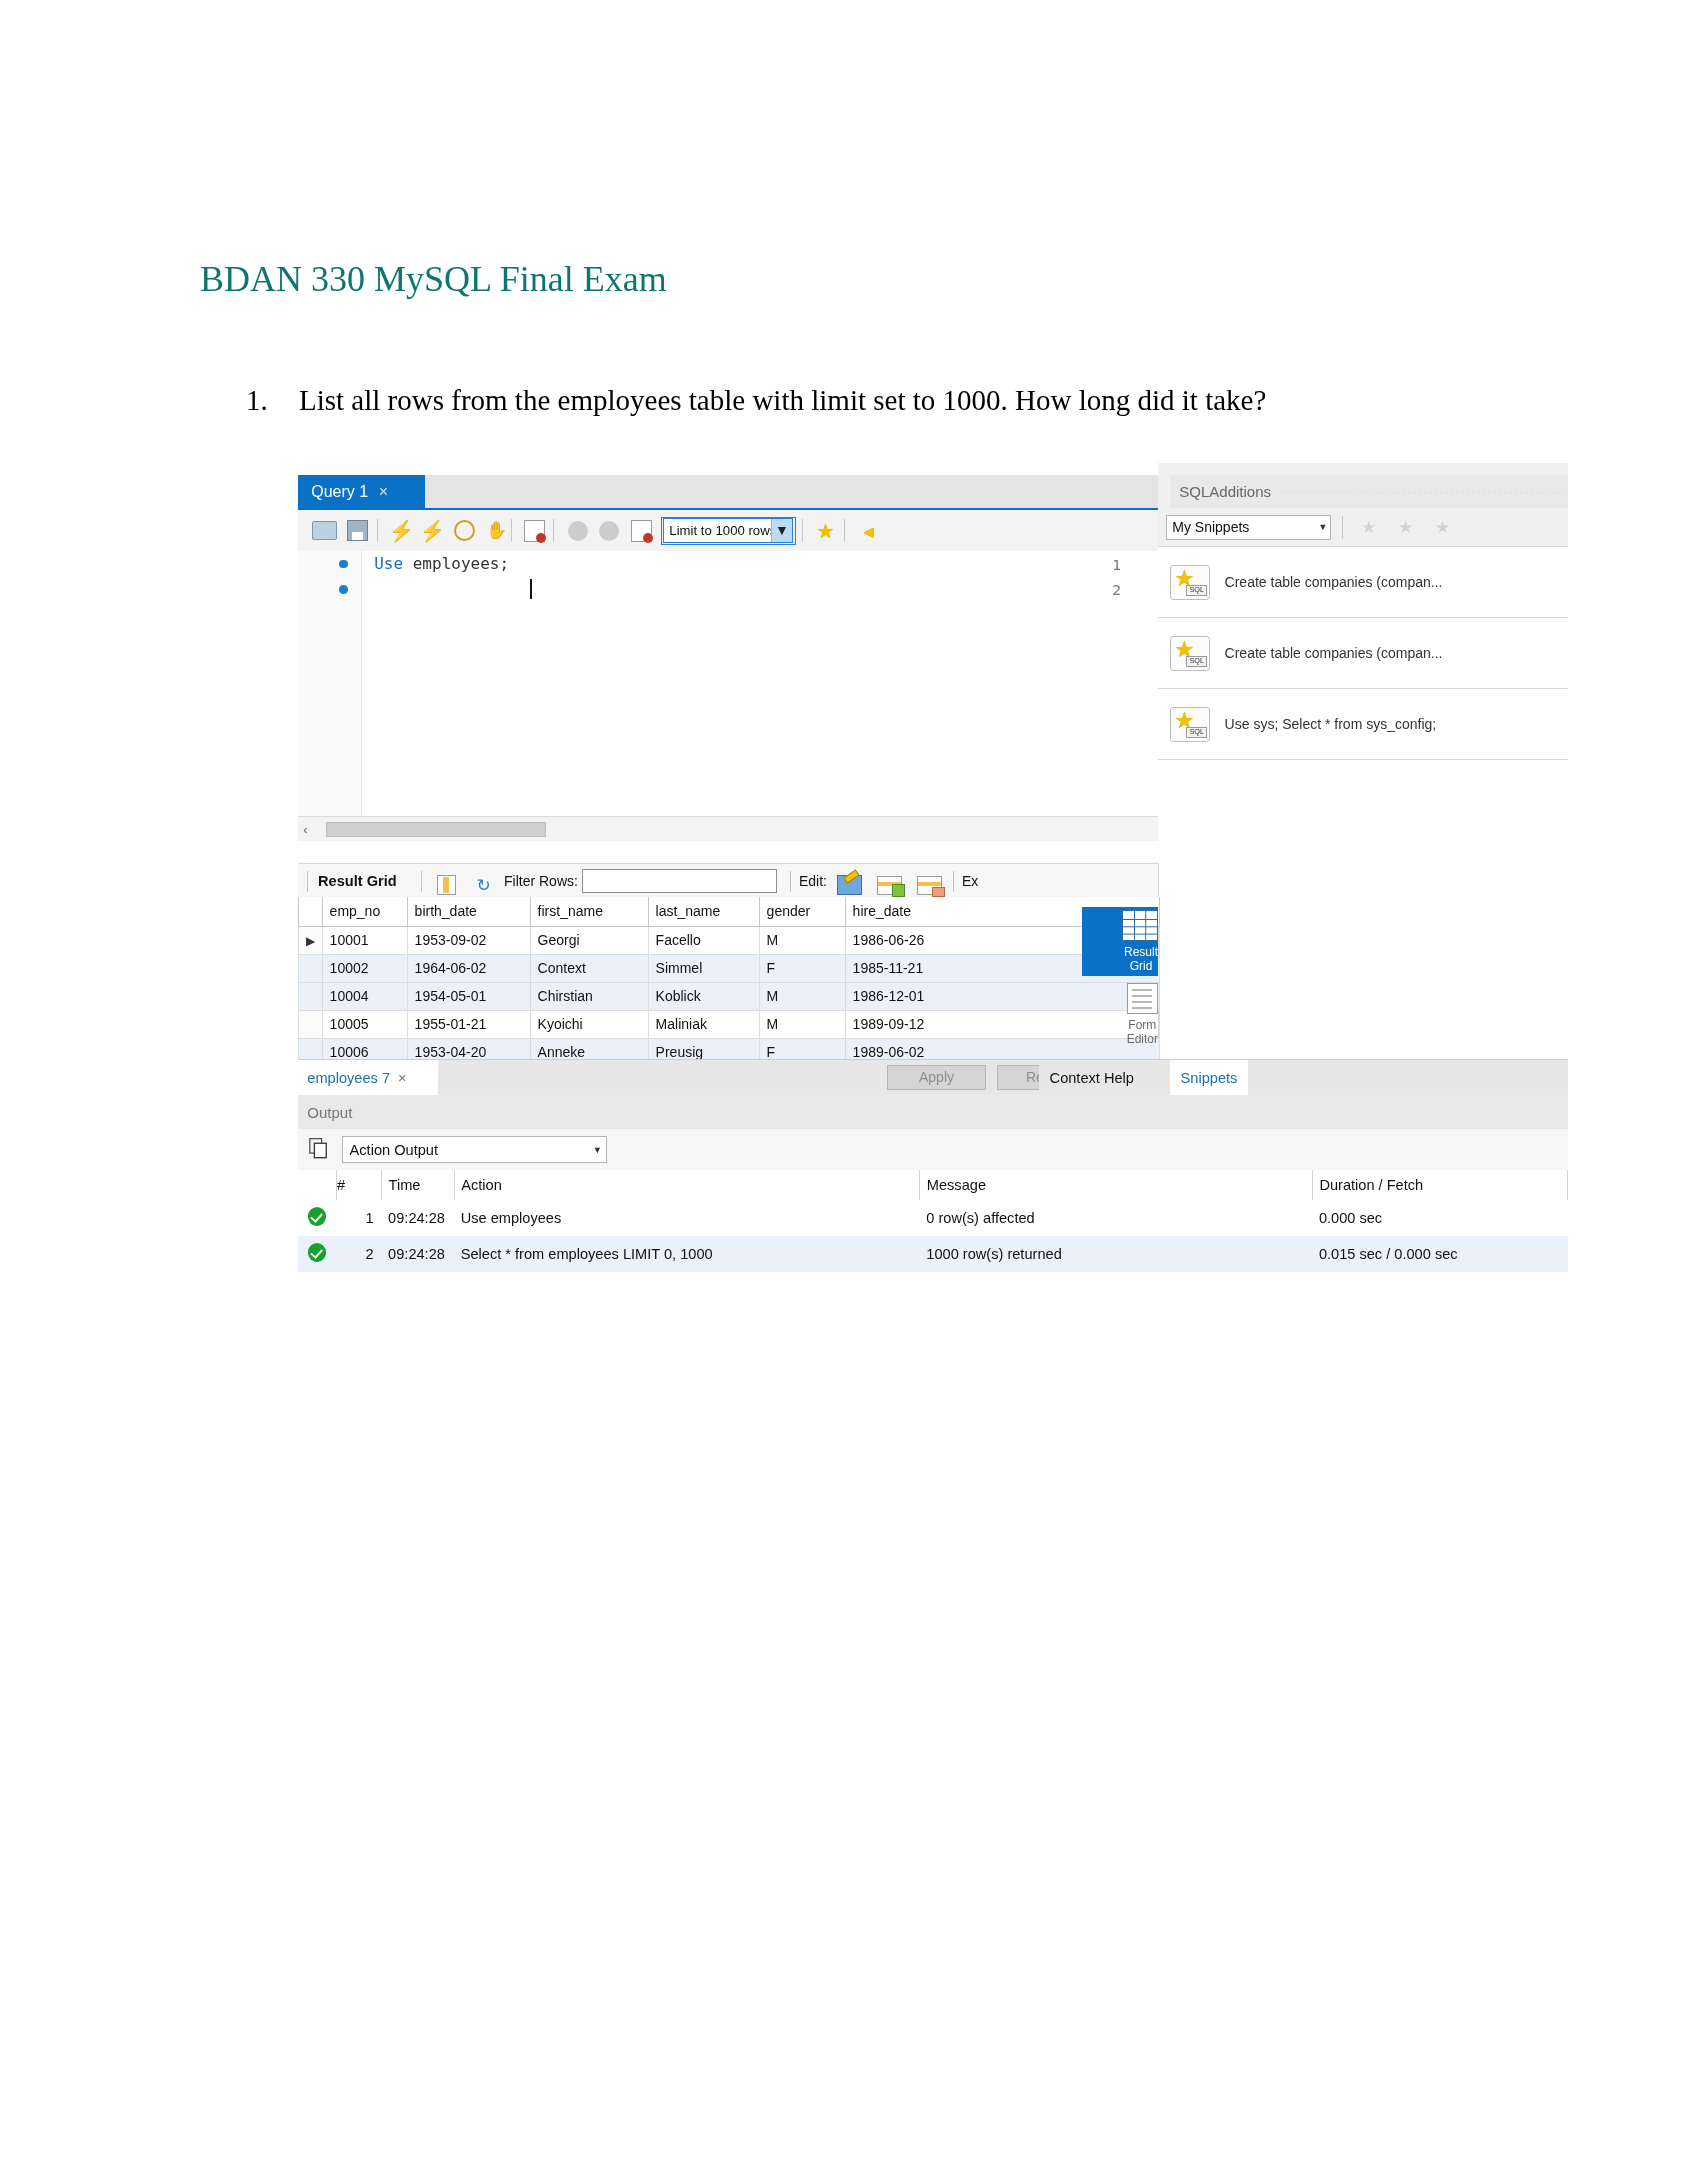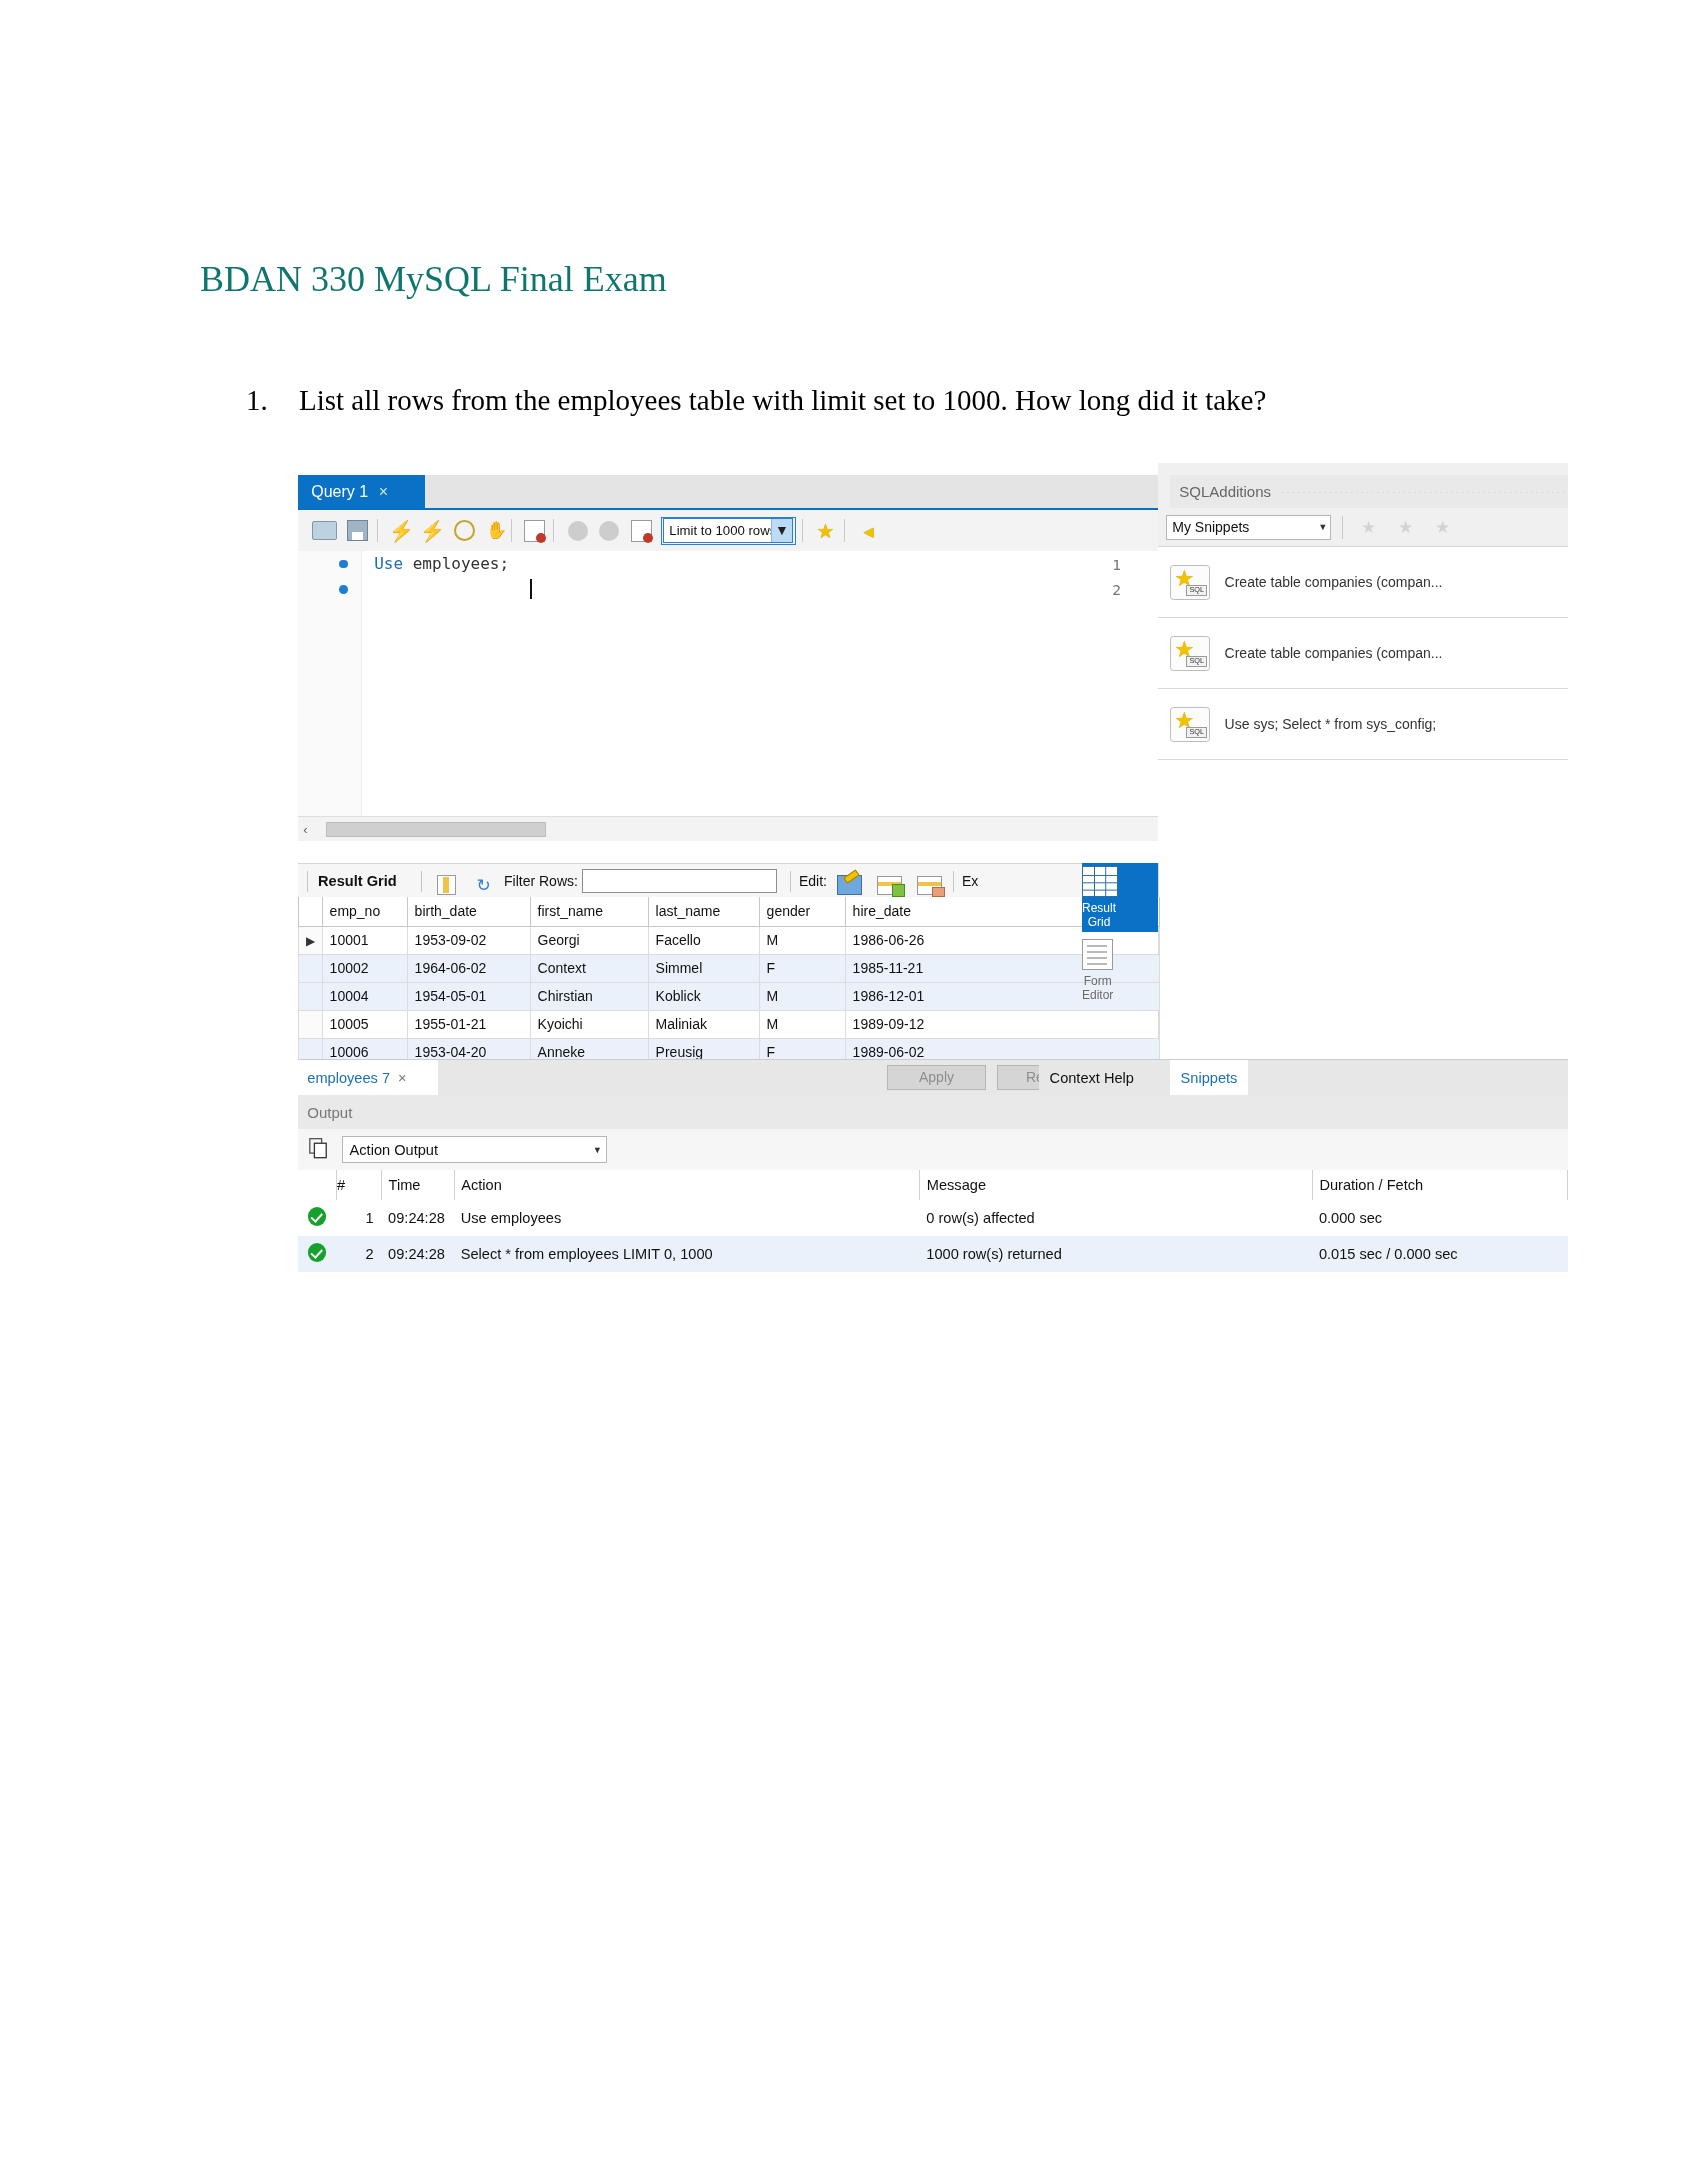--- a/index.html
+++ b/index.html
@@ -110,21 +110,21 @@
   table.dg{border-collapse:collapse;table-layout:fixed;width:860px;font-size:14px;}
   table.dg th{background:#ffffff;border:0.7px solid #c6c6c6;border-top:none;height:26.5px;font-weight:normal;
               text-align:left;padding-left:6.6px;color:#111;}
   table.dg td{border:0.7px solid #dcdcdc;height:25px;padding-left:6.6px;color:#111;white-space:nowrap;}
   table.dg tr.alt td{background:#eaf1fb;}
   .rowhdr{width:24px;background:#fbfbfb;border:0.7px solid #c6c6c6;text-align:center;padding:0 !important;}
   .caretmark{color:#333;font-size:12px;}
 
   
   .vstrip{position:absolute;left:784px;top:0px;width:76px;height:232px;}
-  .vbtn{position:absolute;left:0;width:76px;height:69px;display:flex;flex-direction:column;align-items:flex-start;justify-content:center;}
+  .vbtn{position:absolute;left:0;width:76px;height:69px;display:flex;flex-direction:column;align-items:flex-end;justify-content:center;margin-top:44px;}
   .vbtn.sel{background:#0a72c6;color:#fff;}
   .vbtn .vt{font-size:12px;line-height:14px;text-align:center;margin-top:4px;}
   .gridglyph{width:34px;height:29px;background:#fff;border:1.3px solid #2f6ea5;position:relative;}
   .gridglyph:before{content:"";position:absolute;left:0;top:8px;width:100%;height:1.3px;background:#2f6ea5;
                     box-shadow:0 7.3px 0 #2f6ea5, 0 14.6px 0 #2f6ea5;}
   .gridglyph:after{content:"";position:absolute;top:0;left:10.6px;height:100%;width:1.3px;background:#2f6ea5;
                    box-shadow:11.2px 0 0 #2f6ea5;}
   .formglyph{width:29px;height:29px;background:#fff;border:1.3px solid #9a9a9a;position:relative;}
   .formglyph:before{content:"";position:absolute;left:4px;top:5.3px;width:20px;height:2px;background:#b9b9b9;
                     box-shadow:0 6px 0 #b9b9b9, 0 12px 0 #b9b9b9, 0 18px 0 #b9b9b9;}

